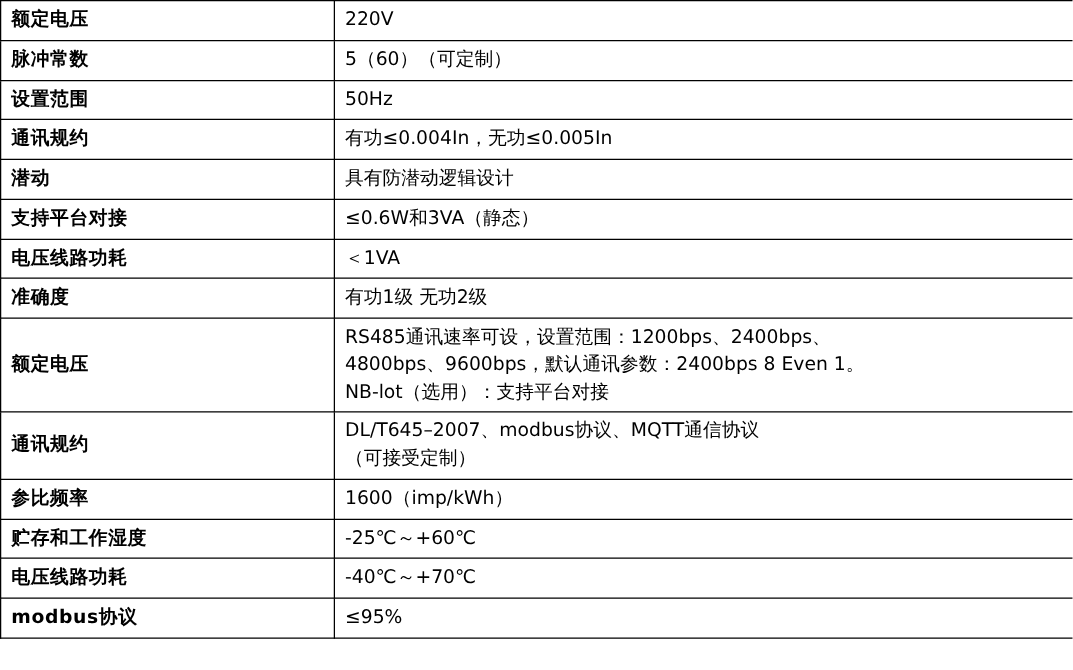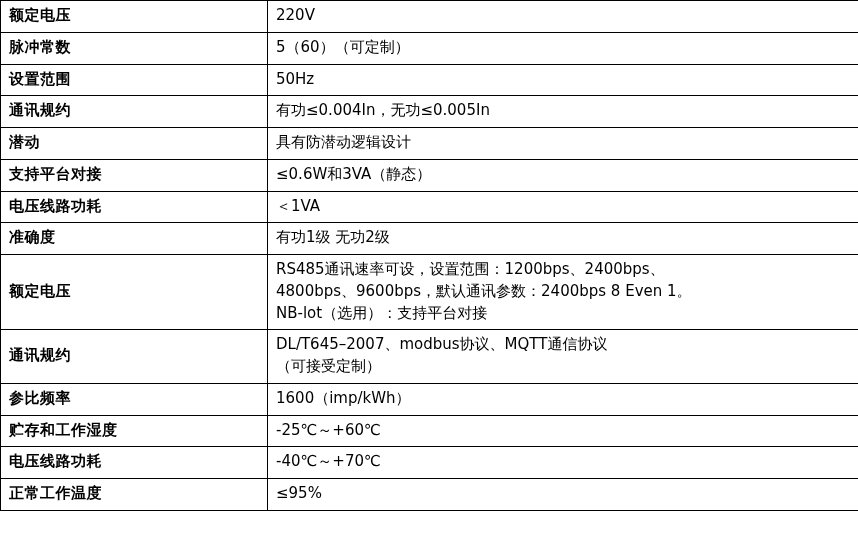--- a/index.html
+++ b/index.html
@@ -122,19 +122,19 @@
           <span class="line">-25℃～+60℃</span>
         </td>
       </tr>
       <tr>
         <td class="label">电压线路功耗</td>
         <td class="value">
           <span class="line">-40℃～+70℃</span>
         </td>
       </tr>
       <tr>
-        <td class="label">正常工作温度</td>
+        <td class="label">modbus协议</td>
         <td class="value">
           <span class="line">≤95%</span>
         </td>
       </tr>
     </tbody>
 </table>
 
 </body></html>

